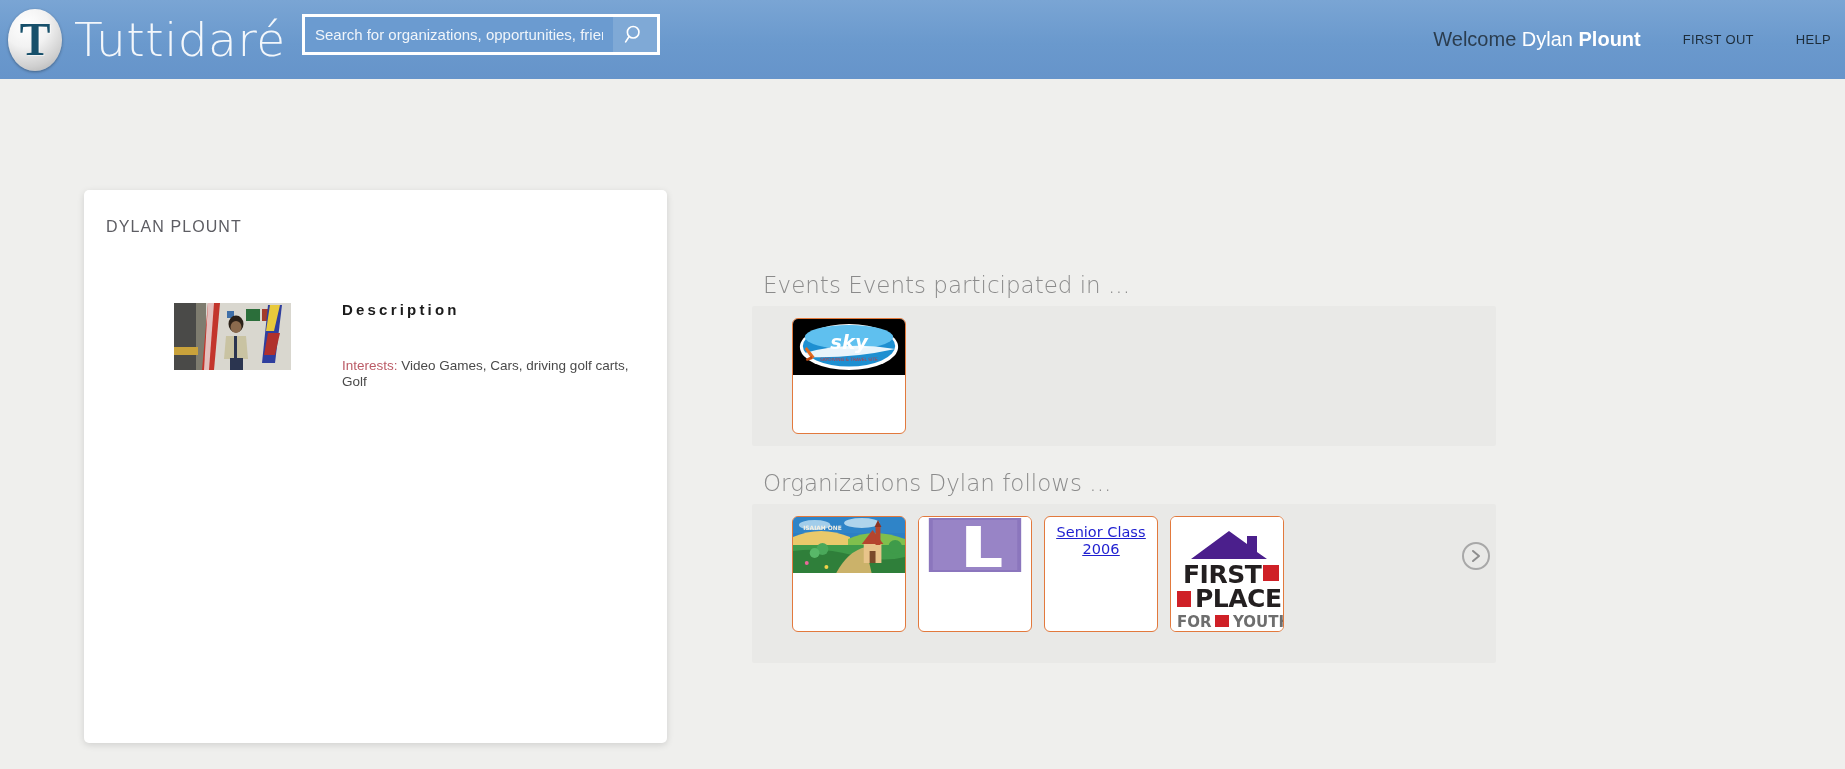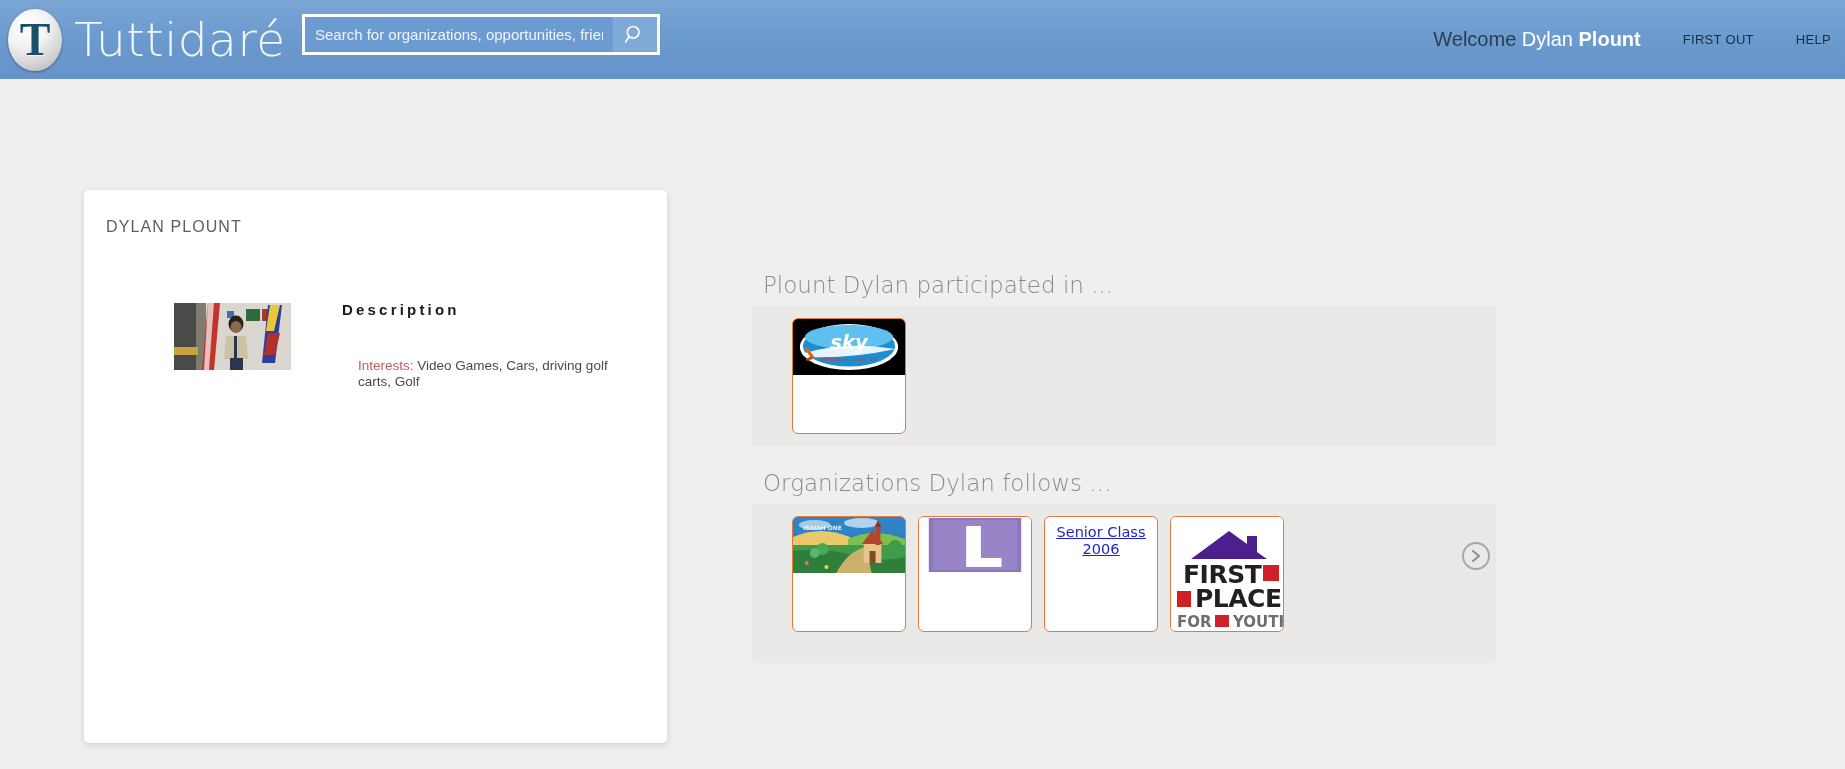--- a/index.html
+++ b/index.html
@@ -84,21 +84,21 @@
     width: 117px; height: 67px; overflow: hidden;
     background: #6b6b66;
   }
   .avatar svg { display: block; }
   .desc-col { position: absolute; left: 258px; top: 111px; width: 300px; }
   .desc-title {
     font-size: 15px; font-weight: bold; color: #1b1b1b;
     letter-spacing: 3.2px;
   }
   .desc-body {
-    margin-top: 40px; font-size: 13.5px; color: #4a4a4a; line-height: 1.22; margin-left: 16px;
+    margin-top: 40px; font-size: 13.5px; color: #4a4a4a; line-height: 1.22;
   }
   .desc-label { color: #bb5b66; }
 
   
   .section-heading {
     font-size: 23px; color: #8b8b8b; font-weight: 300;
     font-family: "DejaVu Sans", sans-serif;
   }
   .events-heading { position: absolute; left: 763px; top: 193px; }
   .orgs-heading   { position: absolute; left: 763px; top: 391px; }
@@ -196,21 +196,21 @@
 
     <div class="desc-col">
       <div class="desc-title">Description</div>
       <div class="desc-body">
         <span class="desc-label">Interests:</span>
         <span>Video Games, Cars, driving golf carts, Golf</span>
       </div>
     </div>
   </div>
 
-  <div class="section-heading events-heading">Plount Dylan participated in ...</div>
+  <div class="section-heading events-heading">Events Events participated in ...</div>
   <div class="panel events-panel">
     <div class="card-row">
 
       <div class="tile">
         <svg class="tile-img" viewBox="0 0 114 56" preserveAspectRatio="none">
           <rect width="114" height="56" fill="#000000"></rect>
           <ellipse cx="57" cy="28" rx="50" ry="23" fill="#ffffff"></ellipse>
           <ellipse cx="57" cy="27" rx="47" ry="20.5" fill="#1d8fd1"></ellipse>
           <ellipse cx="57" cy="18" rx="45" ry="12" fill="#5fc0ef"></ellipse>
           <path d="M12 34 Q55 22 104 30 Q58 40 12 38 Z" fill="#ffffff" opacity=".9"></path>

